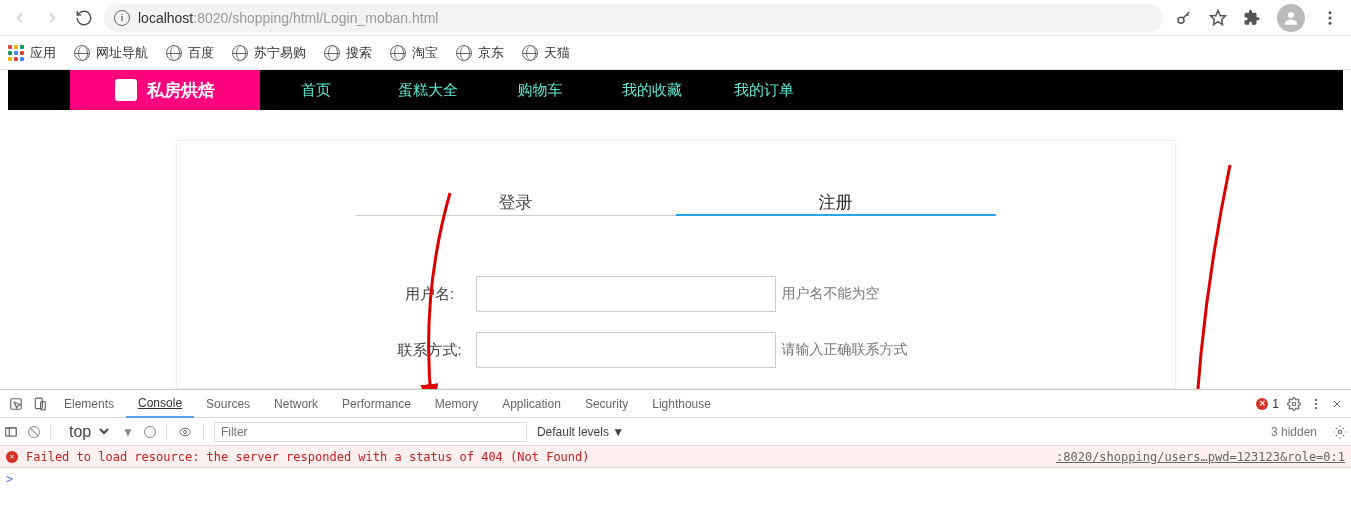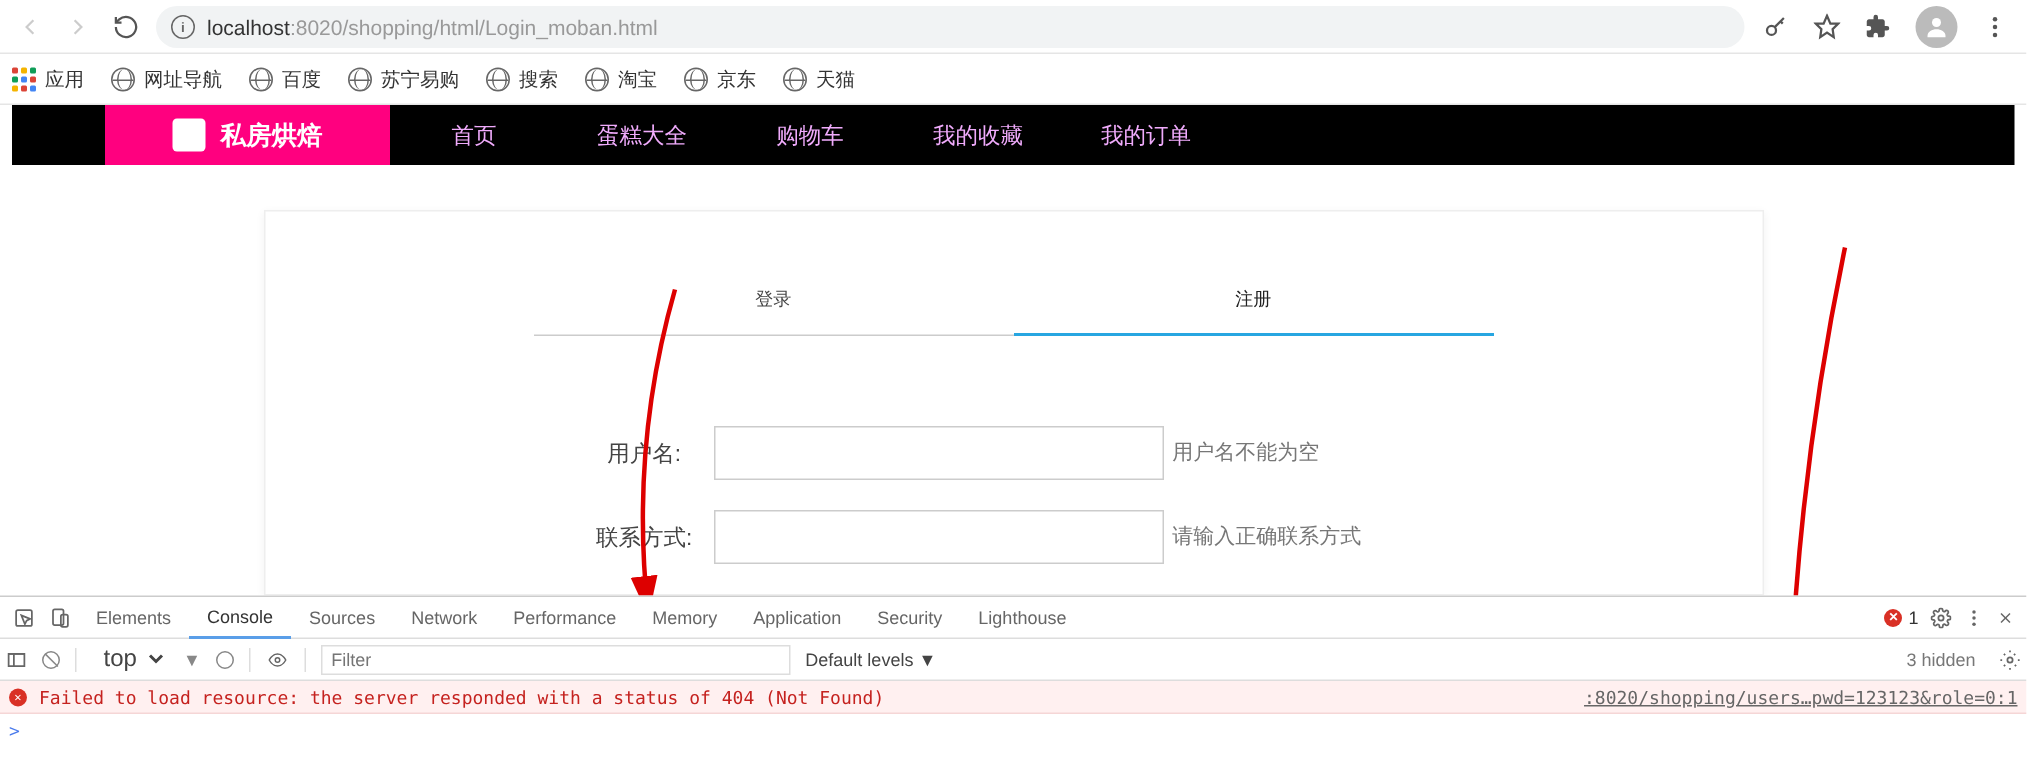--- a/index.html
+++ b/index.html
@@ -35,43 +35,43 @@
     .apps-icon span:nth-child(9) { background: #4285f4; }
     .bookmark { display: flex; align-items: center; gap: 6px; color: #333; font-size: 13px; cursor: pointer; }
     .globe-icon { width: 16px; height: 16px; border: 1.5px solid #666; border-radius: 50%; position: relative; }
     .globe-icon::before { content: ""; position: absolute; left: 0; right: 0; top: 50%; border-top: 1px solid #666; }
     .globe-icon::after { content: ""; position: absolute; top: 0; bottom: 0; left: 50%; width: 8px; margin-left: -4px; border: 1px solid #666; border-radius: 50%; border-top: none; border-bottom: none; }
     
     
     .site-nav { display: flex; height: 40px; background: #000; margin: 0 8px; }
     .site-brand { width: 190px; background: #ff007f; display: flex; align-items: center; justify-content: center; gap: 10px; color: #fff; font-size: 17px; font-weight: bold; margin-left: 62px; }
     .brand-icon { width: 22px; height: 22px; background: #fff; border-radius: 3px; display: flex; align-items: center; justify-content: center; color: #ff007f; font-size: 12px; }
-    .site-nav-item { width: 112px; color: #f0abfc; display: flex; align-items: center; justify-content: center; font-size: 15px; cursor: pointer; }
+    .site-nav-item { width: 112px; color: #5eead4; display: flex; align-items: center; justify-content: center; font-size: 15px; cursor: pointer; }
     
     
     .content-wrap { position: relative; }
     .login-panel { width: 1000px; margin: 30px auto 0; background: #fff; border: 1px solid #eee; box-shadow: 0 1px 6px rgba(0,0,0,0.06); min-height: 245px; }
     .tabs { display: flex; margin-top: 50px; justify-content: center; }
-    .tab { width: 320px; text-align: center; padding-bottom: 14px; font-size: 12px; color: #444; border-bottom: 1px solid #ccc; cursor: pointer; }
+    .tab { width: 320px; text-align: center; font-size: 17px; color: #444; border-bottom: 1px solid #ccc; cursor: pointer; }
     .tab.active { color: #222; border-bottom: 2px solid #27a6e1; }
     .form-rows { margin-top: 60px; }
     .form-row { display: flex; align-items: center; justify-content: center; margin-bottom: 20px; gap: 6px; }
     .form-label { width: 80px; text-align: center; color: #444; font-size: 15px; }
     .form-input { width: 300px; height: 36px; border: 1px solid #ccc; padding: 0 8px; font-size: 14px; }
     .form-hint { width: 180px; color: #777; font-size: 14px; text-align: left; }
     
     
     .arrow-svg { position: absolute; pointer-events: none; }
     
     
     .devtools { border-top: 1px solid #ccc; background: #fff; font-family: "Segoe UI", Arial, sans-serif; font-size: 12px; position: relative; }
     .dt-tabs { display: flex; align-items: center; height: 28px; border-bottom: 1px solid #ddd; padding: 0 4px; gap: 0; }
     .dt-tab-icon { width: 24px; display: flex; align-items: center; justify-content: center; color: #666; cursor: pointer; }
     .dt-tab { padding: 0 12px; height: 28px; display: flex; align-items: center; color: #666; cursor: pointer; }
-    .dt-tab.active { color: #333; border-bottom: 2px solid #5a9ee8; }
+    .dt-tab.active { color: #333; border-bottom: 2px solid #5a9ee8; text-decoration: underline; }
     .dt-right { margin-left: auto; display: flex; align-items: center; gap: 8px; padding-right: 4px; }
     .error-count { display: flex; align-items: center; gap: 4px; }
     .error-dot { width: 12px; height: 12px; background: #d93025; border-radius: 50%; color: #fff; font-size: 8px; display: flex; align-items: center; justify-content: center; font-weight: bold; }
     .gear-icon { color: #666; cursor: pointer; }
     
     .dt-filterbar { display: flex; align-items: center; height: 28px; border-bottom: 1px solid #ddd; padding: 0 4px; gap: 10px; }
     .dt-circle-icon { width: 12px; height: 12px; border: 1.5px solid #888; border-radius: 50%; position: relative; cursor: pointer; }
     .dt-stop-icon { width: 12px; height: 12px; border: 1.5px solid #888; border-radius: 50%; position: relative; cursor: pointer; }
     .dt-stop-icon::after { content: ""; position: absolute; left: -1px; right: -1px; top: 50%; border-top: 1.5px solid #888; transform: rotate(45deg) translateY(-50%); transform-origin: center; }
     .dt-select { border: none; background: none; color: #444; font-size: 16px; padding: 2px 4px; }

